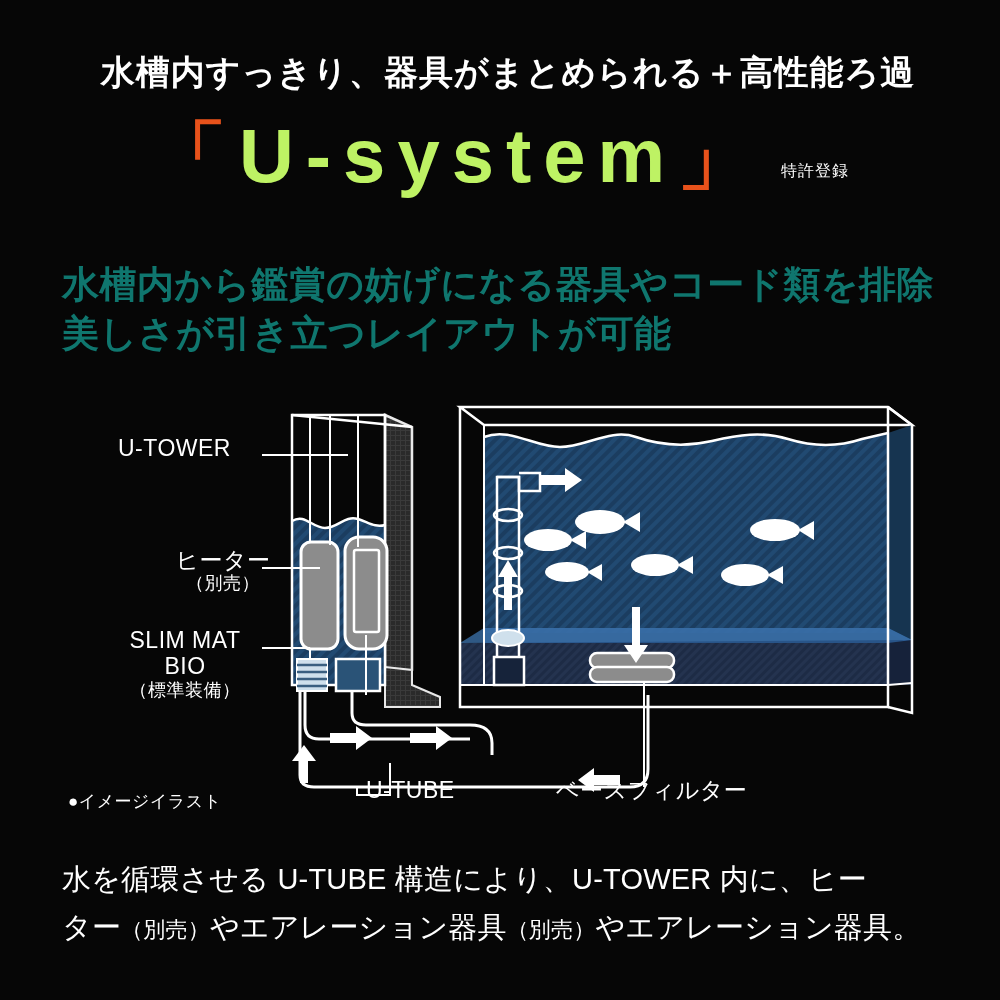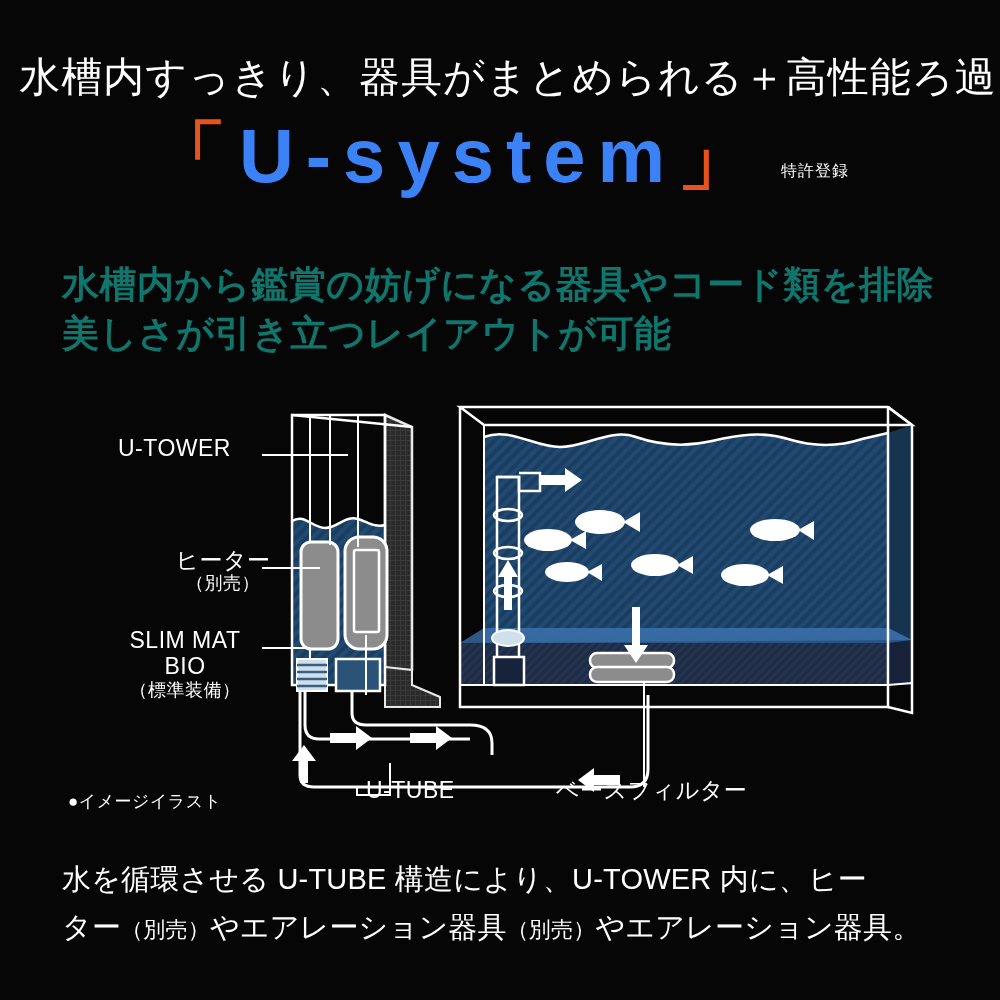--- a/index.html
+++ b/index.html
@@ -7,33 +7,33 @@
   body{
     width:1000px; height:1000px; position:relative;
     font-family:"Liberation Sans","DejaVu Sans",sans-serif;
     color:#fff; overflow:hidden;
   }
   .stage{ position:absolute; inset:0; background:#060606; }
 
   
   .hdr-line1{
     position:absolute; left:16px; right:0; top:50px;
-    text-align:center; font-size:41px; font-weight:400;
+    text-align:center; font-size:34px; font-weight:700;
     letter-spacing:1px; color:#ffffff; white-space:nowrap;
   }
   .hdr-brand-row{
     position:absolute; left:0; right:0; top:118px;
     display:flex; align-items:flex-end; justify-content:center; gap:16px;
   }
   .brand{
     font-size:76px; font-weight:600; letter-spacing:12px;
     line-height:1; white-space:nowrap;
   }
   .brand .bk{ color:#e8521b; }
-  .brand .nm{ color:#3b82f6; }
+  .brand .nm{ color:#bef264; }
   .patent{ font-size:16px; color:#fff; padding-bottom:12px; letter-spacing:1px; white-space:nowrap;}
 
   
   .sub{
     position:absolute; left:62px; top:260px; width:900px;
     font-size:37px; font-weight:bold; line-height:1.33;
     letter-spacing:0.5px; color:#0f766e;
   }
   .sub div{ white-space:nowrap; }
 

